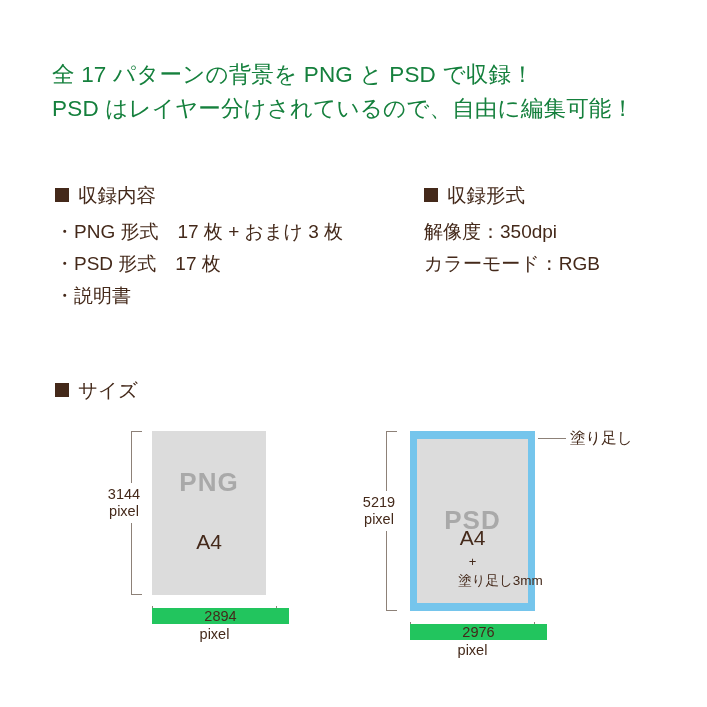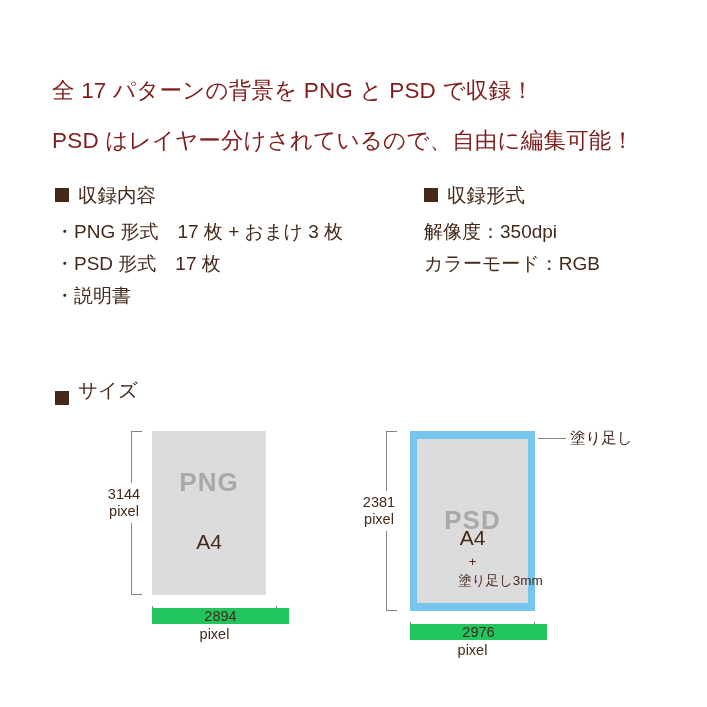--- a/index.html
+++ b/index.html
@@ -18,27 +18,26 @@
   }
 
   
   .headline {
     position: absolute;
     left: 52px;
     top: 58px;
     width: 620px;
   }
   .headline-line {
-    color: #7f1d1d;
+    color: #15803d;
     font-size: 22.5px;
     line-height: 34px;
     font-weight: 400;
     letter-spacing: 0.2px;
     white-space: nowrap;
-    margin-top: 16px;
   }
 
   
   .info-col {
     position: absolute;
     font-size: 19px;
     line-height: 32px;
     color: #44291a;
   }
   .info-col.left  { left: 55px;  top: 180px; width: 340px; }
@@ -65,21 +64,21 @@
     font-size: 19px;
     line-height: 32px;
   }
 
   
   .size-heading {
     position: absolute;
     left: 55px;
     top: 375px;
     display: flex;
-    align-items: flex-end;
+    align-items: center;
     font-size: 19.5px;
     line-height: 30px;
     white-space: nowrap;
   }
 
   .diagrams {
     position: absolute;
     left: 0;
     top: 420px;
     width: 707px;
@@ -287,21 +286,21 @@
     </div>
 
     <div class="h-bracket"></div>
     <div class="h-dim-num">2894</div>
     <div class="h-dim-label h-dim-unit">pixel</div>
   </div>
 
   <div class="diagram psd-d">
     <div class="v-bracket"></div>
     <div class="v-dim-label">
-      <div>2381</div>
+      <div>5219</div>
       <div>pixel</div>
     </div>
 
     <div class="paper psd-box">
       <div class="psd-inner">
         <div class="fmt-label">PSD</div>
         <div class="a4-label">A4</div>
         <div class="plus-label">+</div>
         <div class="bleed-note">塗り足し3mm</div>
       </div>

